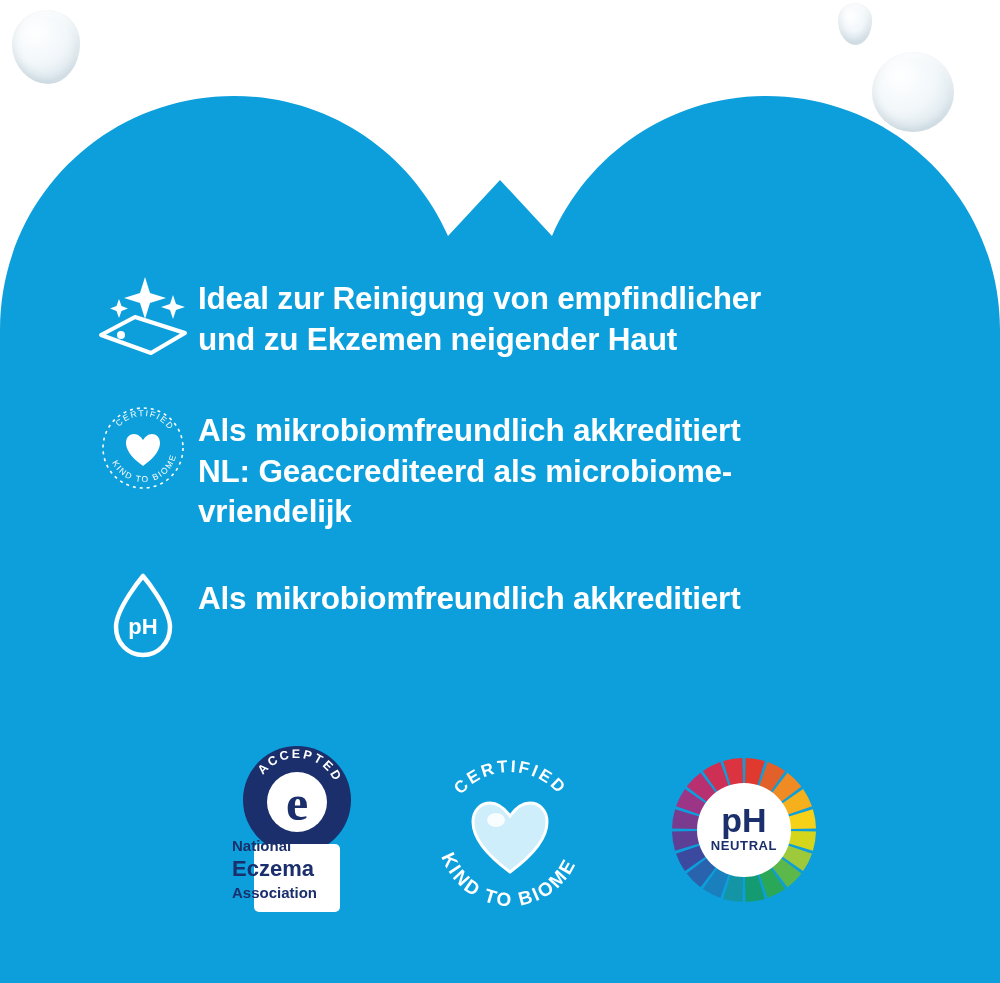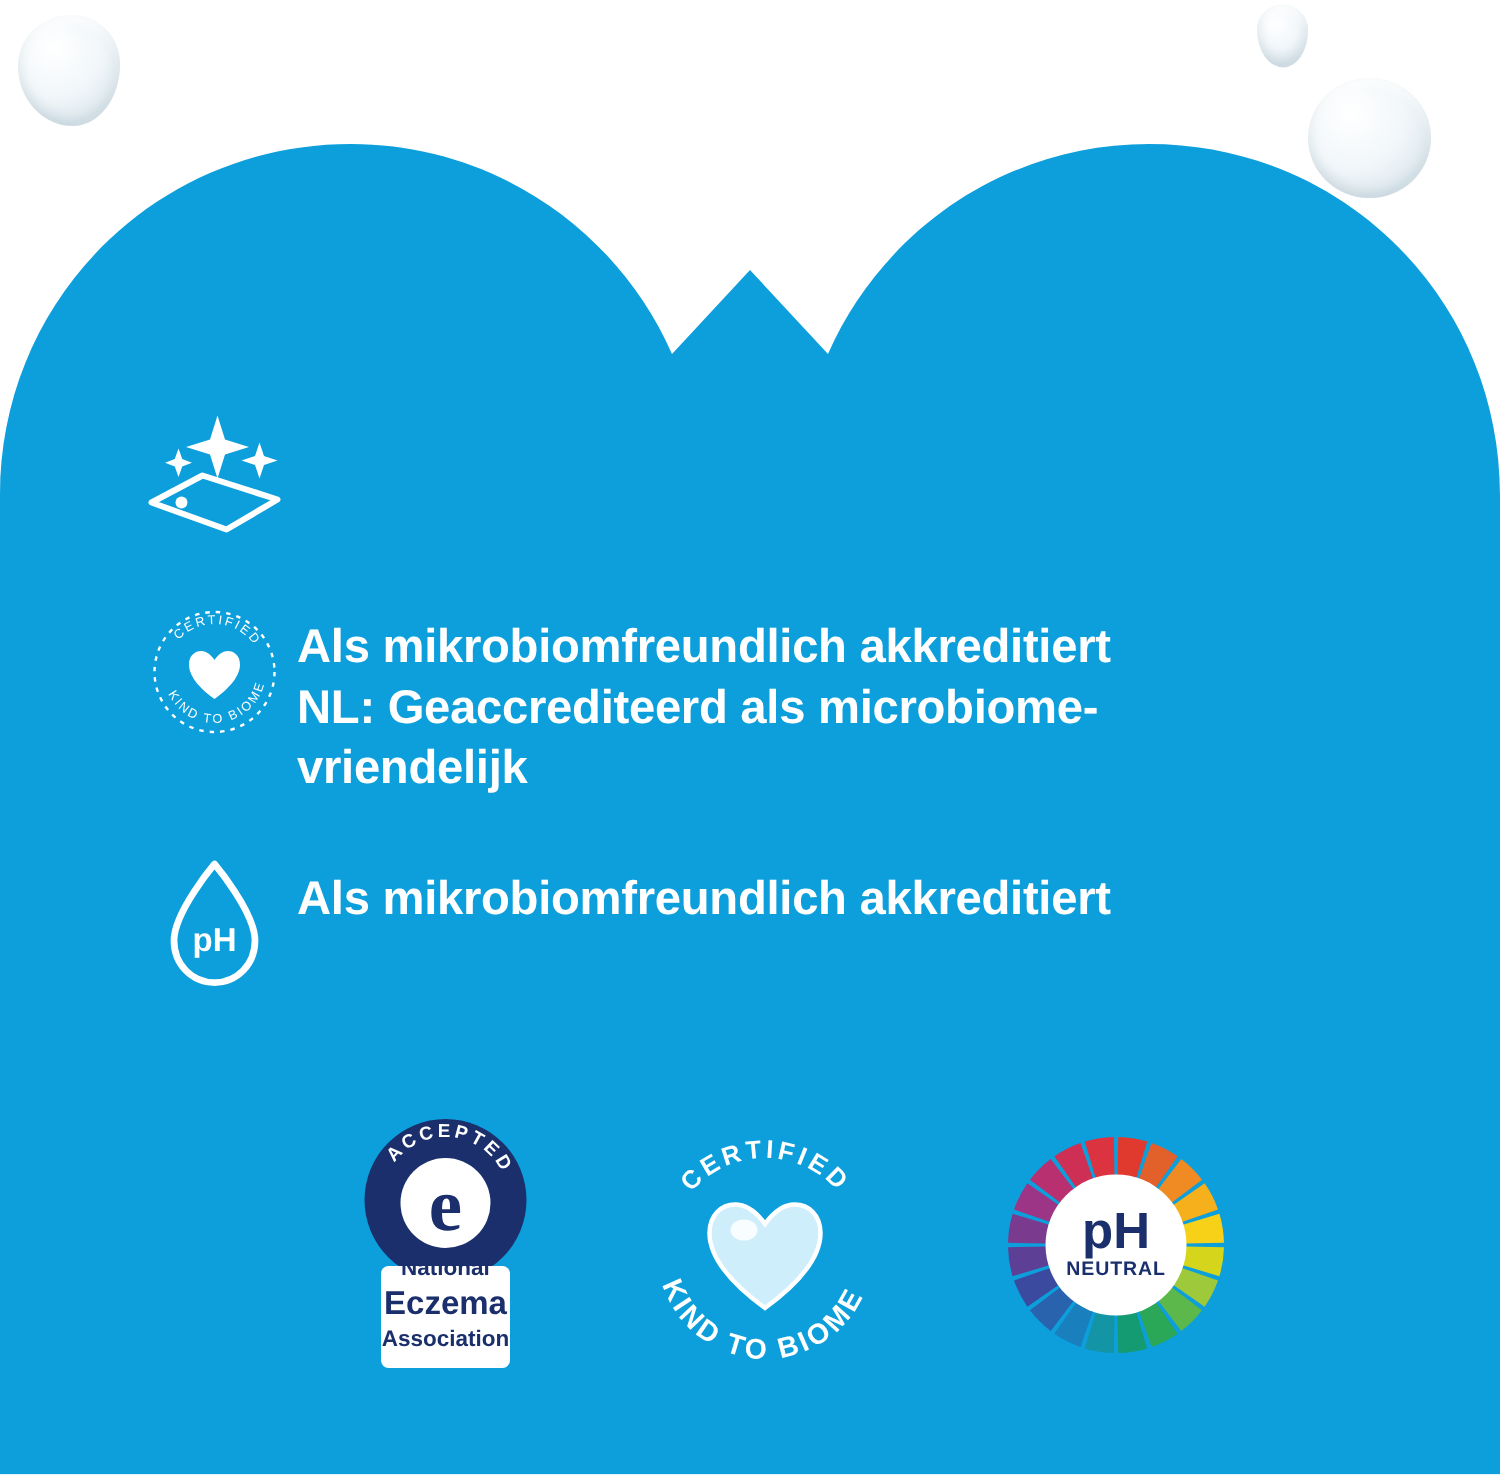--- a/index.html
+++ b/index.html
@@ -93,21 +93,21 @@
   }
   .badge {
     position: relative;
   }
 
   .nea-text {
     position: absolute;
     left: 0;
     right: 0;
     top: 96px;
-    text-align: center;
+    text-align: left;
     color: #1a2f6b;
     font-size: 15px;
     line-height: 1.28;
     font-weight: 600;
   }
   .nea-text .eczema {
     display: block;
     font-size: 22px;
     font-weight: 800;
   }
@@ -132,20 +132,22 @@
     <div class="feature-row" id="feature-row-1">
       <div class="feature-icon">
         <svg width="96" height="86" viewBox="0 0 96 86">
           <path d="M6 62 L40 44 L90 60 L56 80 Z" fill="none" stroke="#ffffff" stroke-width="4" stroke-linejoin="round"></path>
           <circle cx="26" cy="62" r="4" fill="#ffffff"></circle>
           <path d="M50 4 L55 20 L71 25 L55 30 L50 46 L45 30 L29 25 L45 20 Z" fill="#ffffff"></path>
           <path d="M78 22 L81 31 L90 34 L81 37 L78 46 L75 37 L66 34 L75 31 Z" fill="#ffffff"></path>
           <path d="M24 26 L26.5 33 L33 35.5 L26.5 38 L24 45 L21.5 38 L15 35.5 L21.5 33 Z" fill="#ffffff"></path>
         </svg>
       </div>
+      <div class="feature-text">Ideal zur Reinigung von empfindlicher
+und zu Ekzemen neigender Haut</div>
     </div>
 
     <div class="feature-row" id="feature-row-2">
       <div class="feature-icon">
         <svg width="100" height="100" viewBox="0 0 100 100">
           <circle cx="50" cy="50" r="40" fill="none" stroke="#ffffff" stroke-width="1.6" stroke-dasharray="3 4"></circle>
           <path id="arcTop" d="M18 50 A32 32 0 0 1 82 50" fill="none"></path>
           <path id="arcBot" d="M16 50 A34 34 0 0 0 84 50" fill="none"></path>
           <text font-size="8.5" fill="#ffffff" font-family="Liberation Sans, sans-serif" letter-spacing="1.6">
             <textPath href="#arcTop" startOffset="23%">CERTIFIED</textPath>

